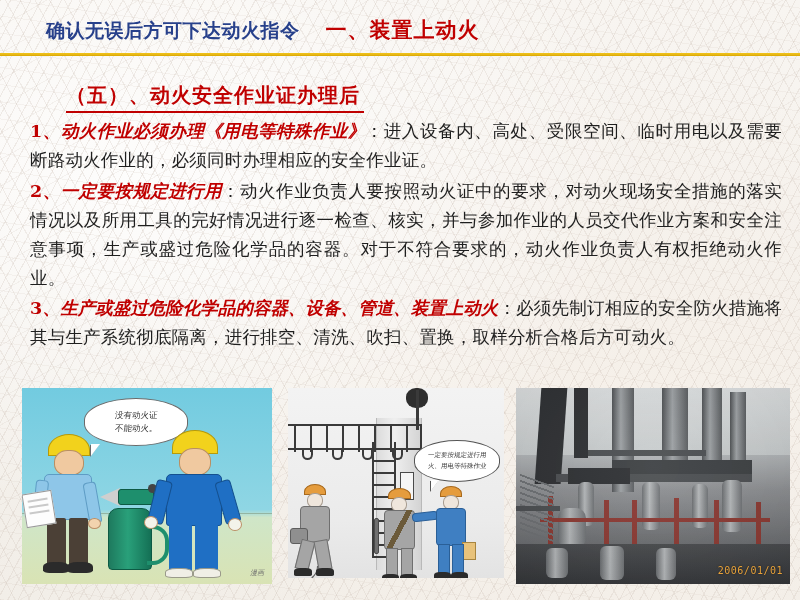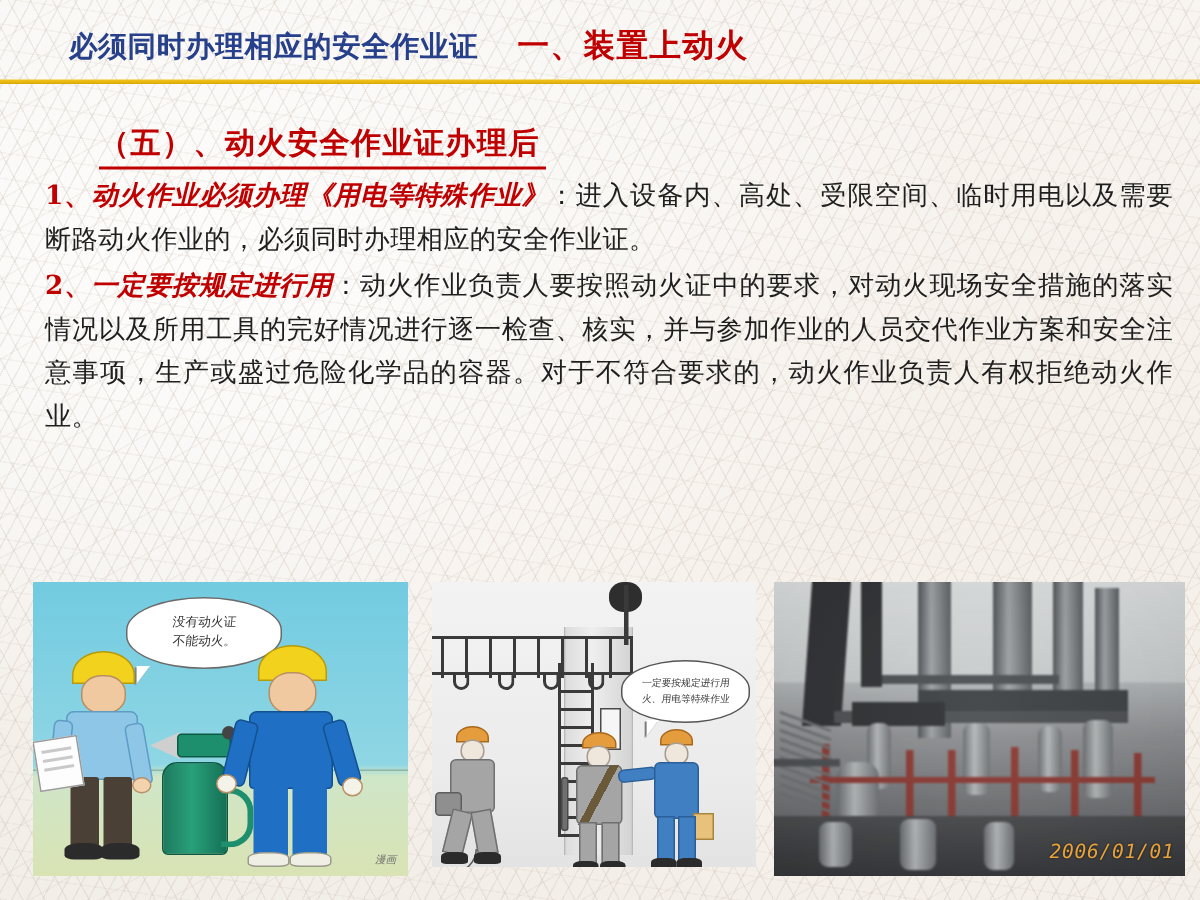--- a/index.html
+++ b/index.html
@@ -239,52 +239,55 @@
   #pic3 .sky { position:absolute; left:0; top:0; width:100%; height:34%;
           background:linear-gradient(180deg,#dfe2e3,#c8cccd); }
   #pic3 .col { position:absolute; background:linear-gradient(90deg,#4e5154,#9fa3a6 40%,#5a5d60); }
   #pic3 .tank{ position:absolute; background:linear-gradient(90deg,#6a6d70,#b6b9bb 42%,#6f7275);
           border-radius:6px; }
   #pic3 .redp{ position:absolute; background:#8d3a33; }
   #pic3 .deck{ position:absolute; background:#4c4f52; }
   #pic3 .dark{ position:absolute; background:#2f3134; }
   #pic3 .stair{ position:absolute; background:repeating-linear-gradient(180deg,#6e7174 0 2px, rgba(0,0,0,0) 2px 6px); }
   #stamp { position:absolute; right:7px; bottom:8px;
-          font-family:"DejaVu Sans Mono", monospace; font-size:13px; color:#e8a23a;
-          letter-spacing:.5px; text-shadow:0 0 2px rgba(0,0,0,.6);font-style:italic; }
+          font-family:"DejaVu Sans Mono", monospace; font-size:10px; color:#e8a23a;
+          letter-spacing:.5px; text-shadow:0 0 2px rgba(0,0,0,.6); }
 
   .blurmask { position:absolute; inset:0;
           backdrop-filter:blur(0.6px);
           background:radial-gradient(ellipse at 50% 40%, rgba(255,255,255,.06), rgba(0,0,0,.10)); }
 </style>
 </head>
 <body>
 
 <div id="slide">
 
   <div id="header">
     <div class="hdr-row">
-      <div class="hdr-main">必须同时办理相应的安全作业证</div>
+      <div class="hdr-main">确认无误后方可下达动火指令</div>
       <div class="hdr-sub">一、装置上动火</div>
     </div>
   </div>
   <div id="gold-rule"></div>
 
   <div id="content">
 
     <div id="section-heading">（五）、动火安全作业证办理后</div>
 
     <p class="para" id="para1">
       <span class="num">1、</span><span class="emph">动火作业必须办理《用电等特殊作业》</span><span>：</span><span>进入设备内、高处、受限空间、临时用电以及需要断路动火作业的，必须同时办理相应的安全作业证。</span>
     </p>
 
     <p class="para" id="para2">
       <span class="num">2、</span><span class="emph">一定要按规定进行用</span><span>：</span><span>动火作业负责人要按照动火证中的要求，对动火现场安全措施的落实情况以及所用工具的完好情况进行逐一检查、核实，并与参加作业的人员交代作业方案和安全注意事项，生产或盛过危险化学品的容器。对于不符合要求的，动火作业负责人有权拒绝动火作业。</span>
     </p>
 
+    <p class="para" id="para3">
+      <span class="num">3、</span><span class="emph">生产或盛过危险化学品的容器、设备、管道、装置上动火</span><span>：</span><span>必须先制订相应的安全防火措施将其与生产系统彻底隔离，进行排空、清洗、吹扫、置换，取样分析合格后方可动火。</span>
+    </p>
   </div>
 
   <div id="pictures">
 
     <div class="pic" id="pic1">
       <div class="floorline"></div>
 
       <div class="bubble">
         <span>没有动火证</span>
         <span>不能动火。</span>

